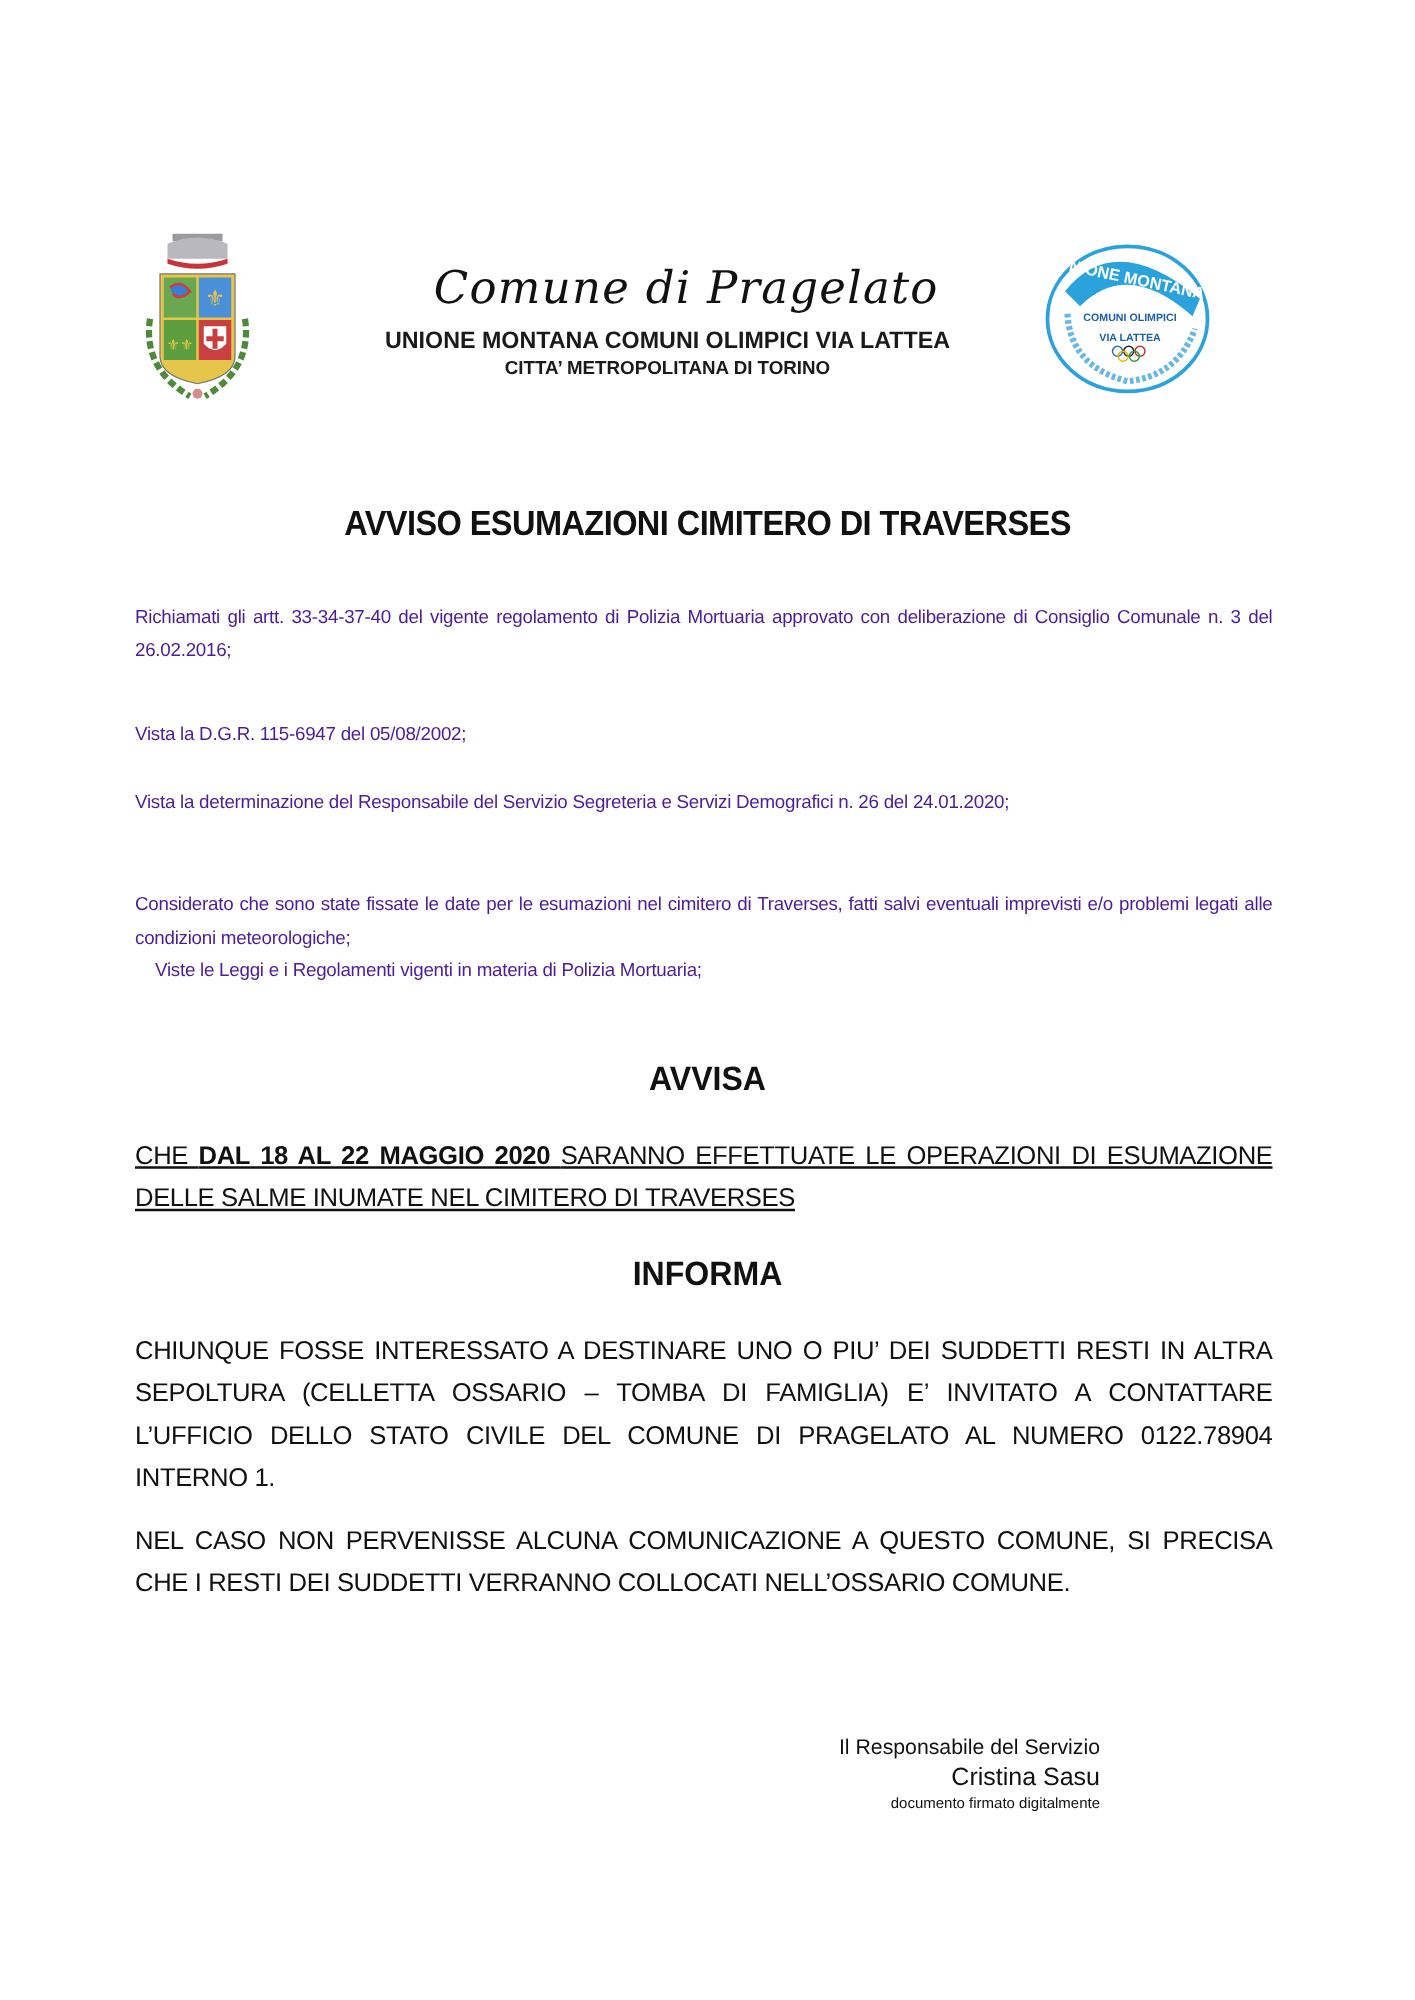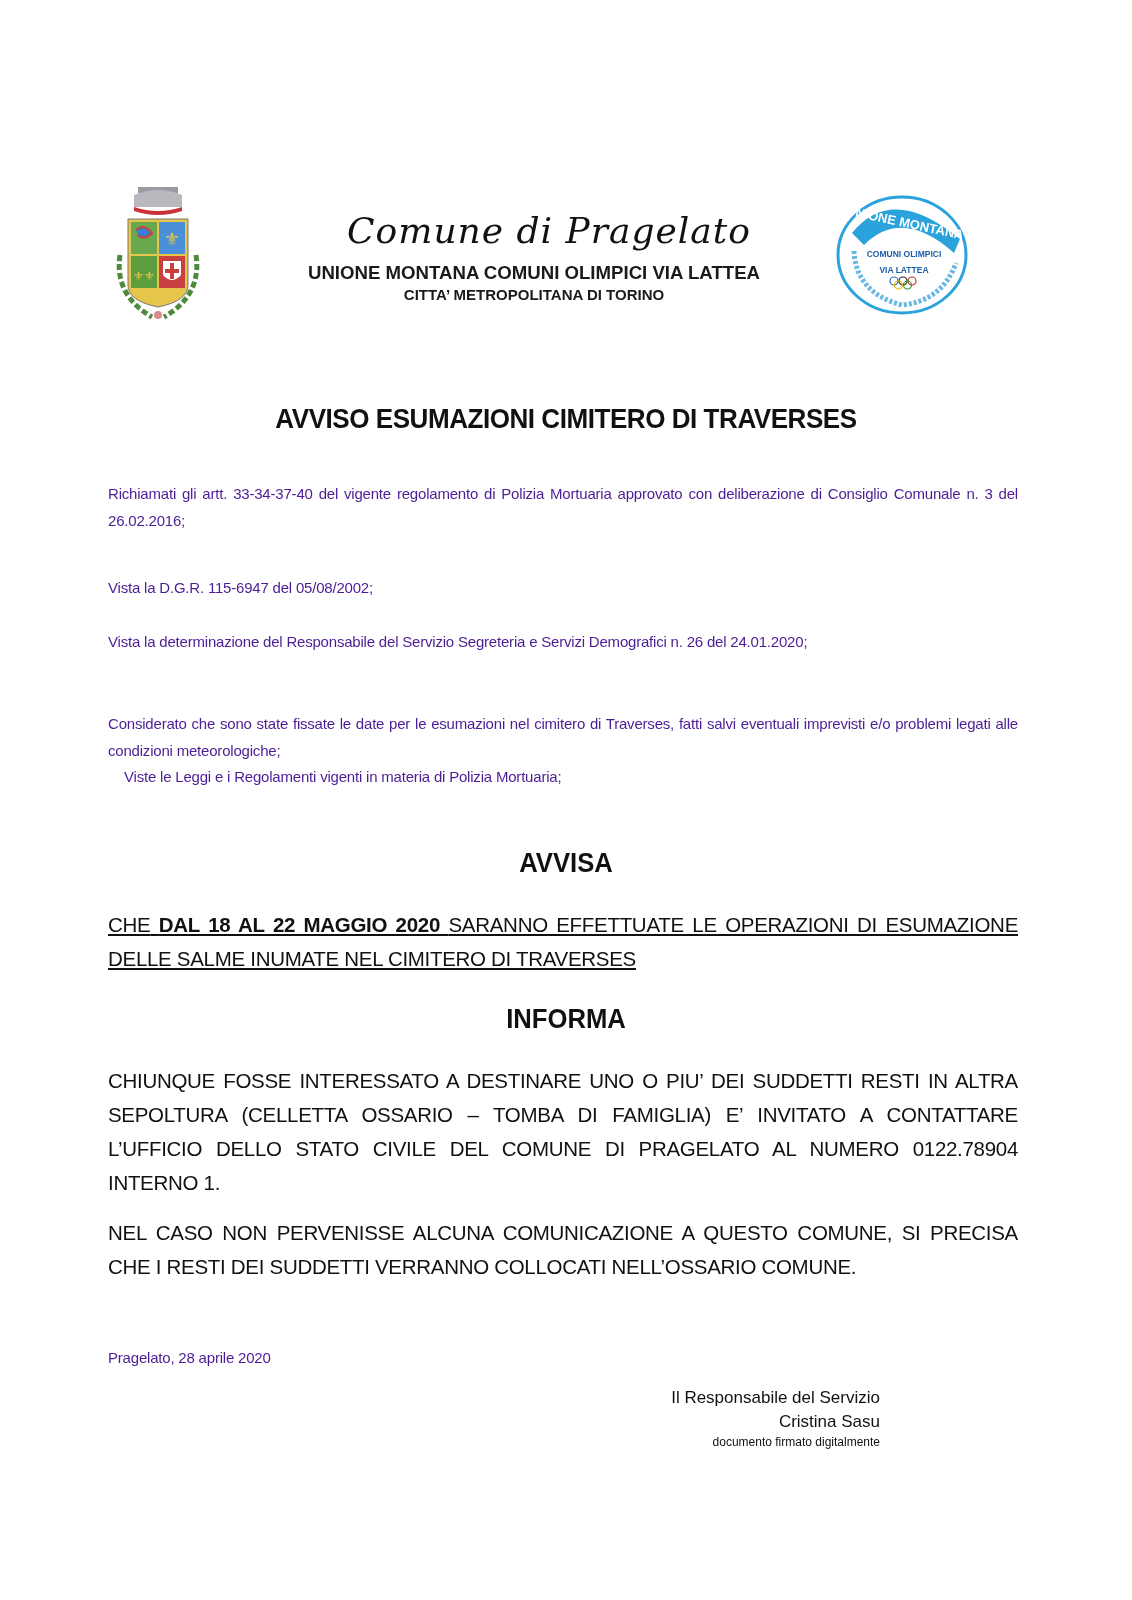--- a/index.html
+++ b/index.html
@@ -94,21 +94,20 @@
   <p class="body-text" style="top:710px; margin:0;">Considerato che sono state fissate le date per le esumazioni nel cimitero di Traverses, fatti salvi eventuali imprevisti e/o problemi legati alle condizioni meteorologiche;</p>
   <p class="body-text" style="top:747px; margin:16px;">Viste le Leggi e i Regolamenti vigenti in materia di Polizia Mortuaria;</p>
 
   <div class="section-head" style="top:848px;">AVVISA</div>
   <p class="caps-text" style="top:908px; margin:0;text-decoration:underline;"><span>CHE</span> <b>DAL 18 AL 22 MAGGIO 2020</b> <span>SARANNO EFFETTUATE LE OPERAZIONI DI ESUMAZIONE DELLE SALME INUMATE NEL CIMITERO DI TRAVERSES</span></p>
 
   <div class="section-head" style="top:1004px;">INFORMA</div>
   <p class="caps-text" style="top:1064px; margin:0;">CHIUNQUE FOSSE INTERESSATO A DESTINARE UNO O PIU’ DEI SUDDETTI RESTI IN ALTRA SEPOLTURA (CELLETTA OSSARIO – TOMBA DI FAMIGLIA) E’ INVITATO A CONTATTARE L’UFFICIO DELLO STATO CIVILE DEL COMUNE DI PRAGELATO AL NUMERO 0122.78904 INTERNO 1.</p>
   <p class="caps-text" style="top:1216px; margin:0;">NEL CASO NON PERVENISSE ALCUNA COMUNICAZIONE A QUESTO COMUNE, SI PRECISA CHE I RESTI DEI SUDDETTI VERRANNO COLLOCATI NELL’OSSARIO COMUNE.</p>
 
-  <div class="body-text" style="top:1344px; text-align:left;">Pragelato, 28 aprile 2020</div>
 
   <div class="sig" style="left:620px; width:260px; top:1386px;text-align:right;">
     <div style="font-size:17px; line-height:24px;">Il Responsabile del Servizio</div>
-    <div style="font-size:17px; line-height:24px;">Cristina Sasu</div>
+    <div style="font-size:20px; line-height:24px;">Cristina Sasu</div>
     <div style="font-size:12px; line-height:16px;">documento firmato digitalmente</div>
   </div>
 
 </div>
 
 </body></html>

